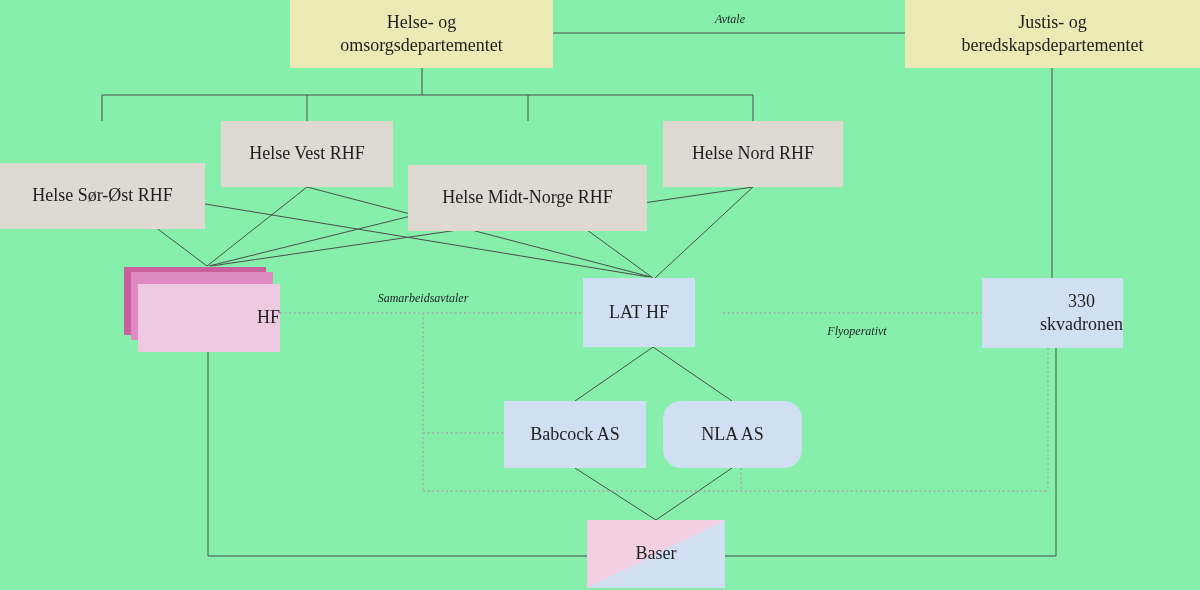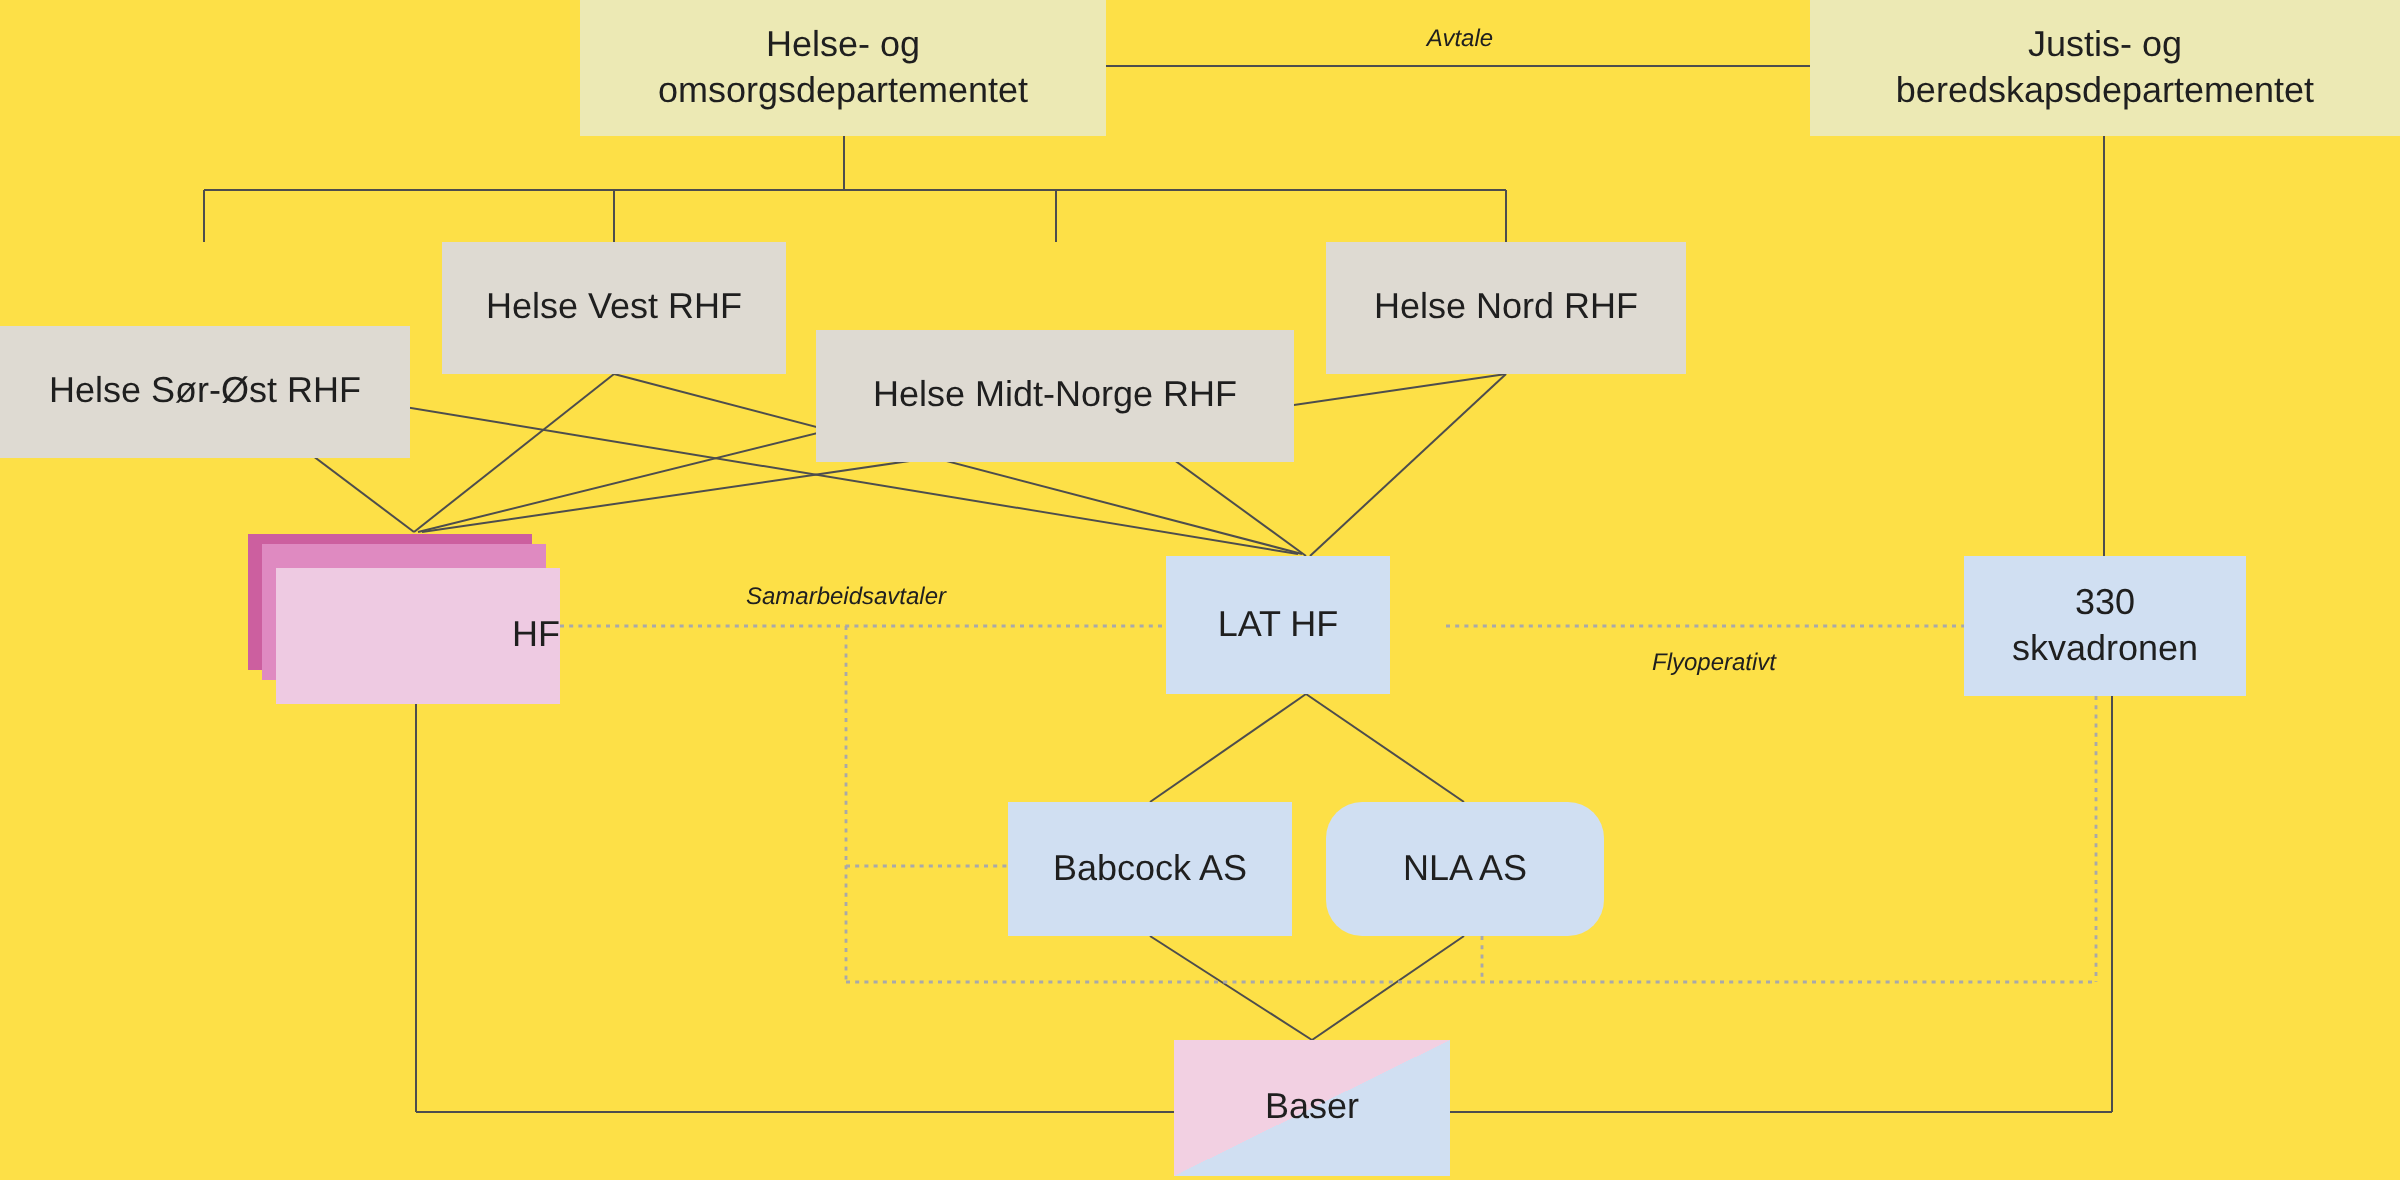--- a/index.html
+++ b/index.html
@@ -1,20 +1,20 @@
 <!DOCTYPE html>
 <html><head>
 <meta charset="utf-8">
 <style>
   html,body{margin:0;padding:0;background:#ffffff;}
   #diagram{
     position:relative;
     width:1200px;height:590px;
-    background:#fde047;
-    font-family:Liberation Sans, sans-serif;
+    background:#86efac;
+    font-family:Liberation Serif, serif;
     overflow:hidden;
   }
   #connector-svg{position:absolute;left:0;top:0;width:1200px;height:590px;}
   #connector-svg line.solid{stroke:#4d4d4d;stroke-width:1;}
   #connector-svg line.dotted{stroke:#a9a9a9;stroke-width:1.4;stroke-dasharray:2 2.6;}
   .node{
     position:absolute;
     display:flex;align-items:center;justify-content:center;
     text-align:center;
     font-size:18px;line-height:1.28;
@@ -75,21 +75,21 @@
       <div class="node" style="background: rgb(236, 233, 180); left: 905px; top: 0px; width: 295px; height: 68px;"><span>Justis- og
 beredskapsdepartementet</span></div>
       <div class="node" style="background: rgb(222, 218, 210); left: 0px; top: 121px; width: 205px; height: 66px; margin-top: 42px;"><span>Helse Sør-Øst RHF</span></div>
       <div class="node" style="background: rgb(222, 218, 210); left: 221px; top: 121px; width: 172px; height: 66px;"><span>Helse Vest RHF</span></div>
       <div class="node" style="background: rgb(222, 218, 210); left: 408px; top: 121px; width: 239px; height: 66px; margin-top: 44px;"><span>Helse Midt-Norge RHF</span></div>
       <div class="node" style="background: rgb(222, 218, 210); left: 663px; top: 121px; width: 180px; height: 66px;"><span>Helse Nord RHF</span></div>
       <div class="node stack-layer" style="background: rgb(204, 95, 159); left: 124px; top: 267px; width: 142px; height: 68px;"></div>
       <div class="node stack-layer" style="background: rgb(223, 138, 193); left: 131px; top: 272px; width: 142px; height: 68px;"></div>
       <div class="node" style="background: rgb(238, 202, 226); left: 138px; top: 284px; width: 142px; height: 68px; justify-content: flex-end;"><span>HF</span></div>
       <div class="node" style="background: rgb(208, 223, 242); left: 583px; top: 278px; width: 112px; height: 69px;"><span>LAT HF</span></div>
-      <div class="node" style="background: rgb(208, 223, 242); left: 982px; top: 278px; width: 141px; height: 70px;"><span>330
+      <div class="node" style="background: rgb(208, 223, 242); left: 982px; top: 278px; width: 141px; height: 70px; justify-content: flex-end;"><span>330
 skvadronen</span></div>
       <div class="node" style="background: rgb(208, 223, 242); left: 504px; top: 401px; width: 142px; height: 67px;"><span>Babcock AS</span></div>
       <div class="node" style="background: rgb(208, 223, 242); left: 663px; top: 401px; width: 139px; height: 67px; border-radius: 18px;"><span>NLA AS</span></div>
       <div class="node" style="background: linear-gradient(to right bottom, rgb(242, 208, 226) 50%, rgb(208, 223, 242) 50%); left: 587px; top: 520px; width: 138px; height: 68px;"><span>Baser</span></div>
     </div>
   <div id="labels-layer">
       <div class="edge-label" style="left: 730px; top: 19px;">Avtale</div>
       <div class="edge-label" style="left: 423px; top: 298px;">Samarbeidsavtaler</div>
       <div class="edge-label" style="left: 857px; top: 331px;">Flyoperativt</div>
     </div>

